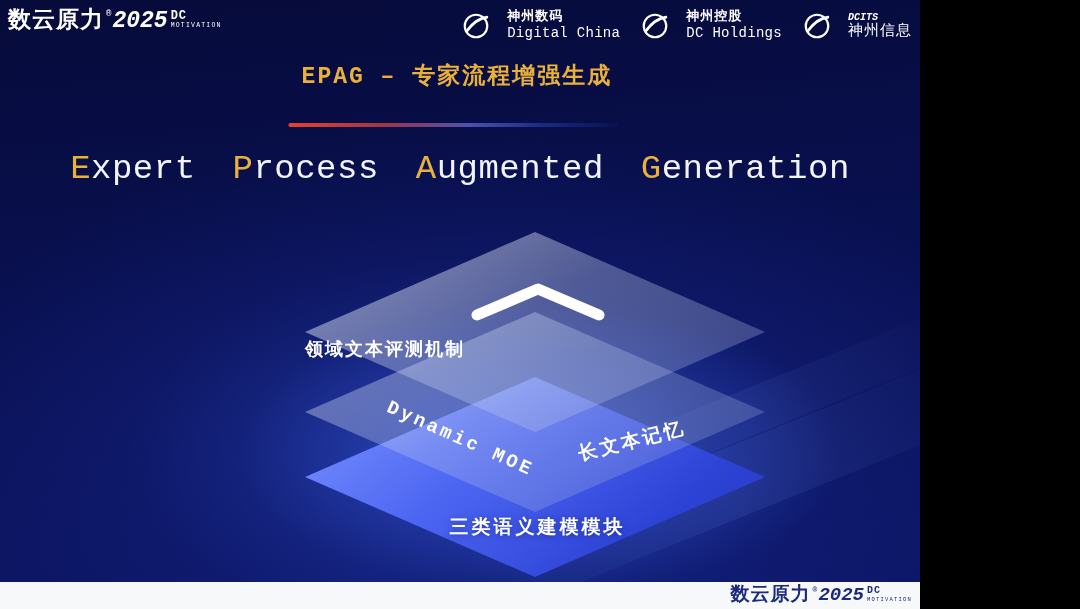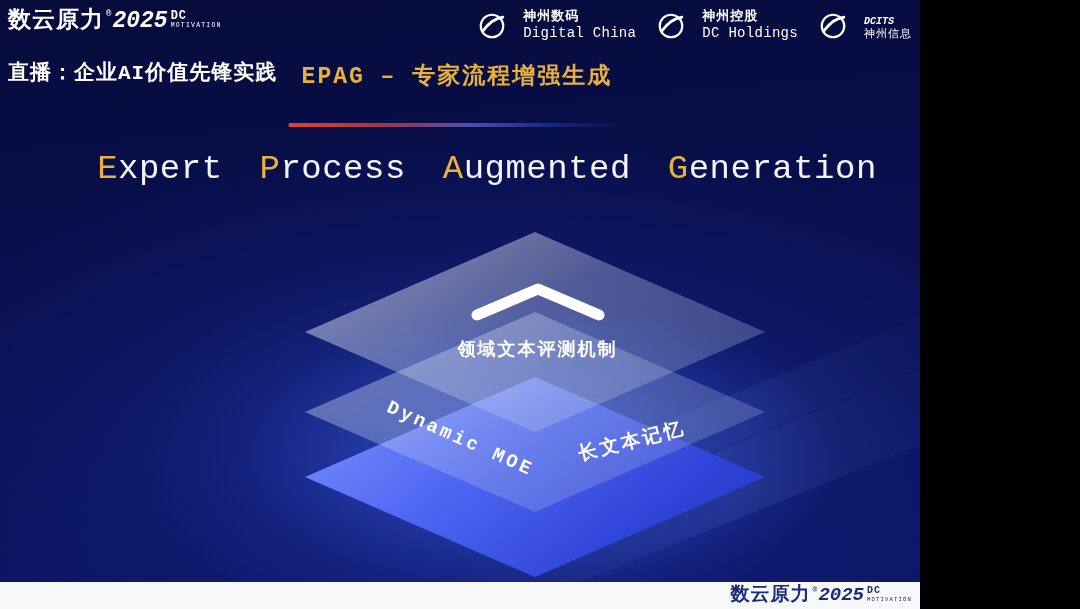--- a/index.html
+++ b/index.html
@@ -46,36 +46,36 @@
 
   .divider {
     position: absolute; top: 123px; left: 50%; transform: translateX(-52%);
     width: 330px; height: 4px; border-radius: 2px;
     background: linear-gradient(90deg, #e8402e 0%, #a33448 28%, #4d4fae 55%, rgba(45,75,205,0.45) 78%, rgba(45,75,205,0.05) 100%);
   }
 
   .heading {
     position: absolute; top: 150px; left: 0; width: 100%;
     text-align: center; font-size: 34px; letter-spacing: 0.5px;
-    color: #f2f4ff; white-space: nowrap; padding-left: 27px;
+    color: #f2f4ff; white-space: nowrap;
   }
   .heading .word { margin: 0 8px; }
   .heading .initial { color: #e9b13c; }
 
   
   .partner-logos {
     position: absolute; right: 8px; top: 10px;
     display: flex; align-items: center; gap: 20px;
   }
   .partner { display: flex; align-items: flex-end; gap: 16px; }
   .partner-text { display: flex; flex-direction: column; line-height: 1.15; }
   .partner-title { font-size: 13px; font-weight: bold; letter-spacing: 1px; }
   .partner-sub { font-size: 14px; letter-spacing: 0.3px; }
   .partner.dcits .partner-title { font-size: 10px; font-style: italic; letter-spacing: 0; }
-  .partner.dcits .partner-sub { font-size: 11px; letter-spacing: 1px; }
+  .partner.dcits .partner-sub { font-size: 15px; letter-spacing: 1px; }
   .swoosh { width: 30px; height: 30px; }
 
   
   .glow {
     position: absolute; left: 240px; top: 310px; width: 600px; height: 280px;
     background: radial-gradient(ellipse at center, rgba(85,125,255,0.38) 0%, rgba(60,95,230,0.18) 45%, rgba(20,35,120,0) 72%);
     pointer-events: none;
   }
   .diagram { position: absolute; left: 305px; top: 232px; width: 465px; height: 350px; }
   .layer {
@@ -93,21 +93,21 @@
   .layer-bottom {
     top: 145px; z-index: 1;
     background: linear-gradient(140deg, #7e96ff 0%, #4d66f2 40%, #2d43d6 75%, #2336b4 100%);
     filter: drop-shadow(0 8px 28px rgba(80,120,255,0.55));
   }
   .chevron {
     position: absolute; left: 50%; transform: translateX(-50%);
     top: 48px; z-index: 4;
   }
   .dlabel { position: absolute; z-index: 4; font-weight: bold; color: #ffffff; white-space: nowrap; }
-  .label-top { top: 105px; left: 0; width: 100%; text-align: center; font-size: 18px; letter-spacing: 2px; }
+  .label-top { top: 105px; left: 0; width: 100%; text-align: left; font-size: 18px; letter-spacing: 2px; }
   .label-dynamic { top: 196px; left: 76px; font-size: 19px; letter-spacing: 3px; transform: rotate(24deg); }
   .label-memory { top: 196px; left: 272px; font-size: 19px; letter-spacing: 3px; transform: rotate(-14deg); }
   .label-bottom { top: 282px; left: 0; width: 100%; text-align: center; font-size: 19px; letter-spacing: 3px; text-shadow: 0 1px 6px rgba(20,35,130,0.6); }
 
   
   .footer {
     position: absolute; left: 0; bottom: 0; width: 100%; height: 27px;
     background: #f7f8fa;
     display: flex; align-items: center; justify-content: flex-end;
   }
@@ -128,21 +128,20 @@
   <div class="brand brand-top">
     <span class="brand-cn">数云原力</span>
     <span class="brand-reg">®</span>
     <span class="brand-year">2025</span>
     <span class="brand-stack">
       <span class="brand-dc">DC</span>
       <span class="brand-motivation">MOTIVATION</span>
     </span>
   </div>
 
-  <div class="live-label">直播：企业AI价值先锋实践</div>
 
   <div class="slide-title">EPAG – 专家流程增强生成</div>
 
   <div class="partner-logos">
     <div class="partner">
       <svg class="swoosh" viewBox="0 0 36 36">
         <circle cx="18" cy="18" r="13.5" stroke="#ffffff" stroke-width="2.6" fill="none"></circle>
         <path d="M7 24 Q 18 9 31 7.5" stroke="#ffffff" stroke-width="3.4" fill="none" stroke-linecap="round"></path>
       </svg>
       <div class="partner-text">
@@ -188,20 +187,21 @@
     <div class="layer layer-middle"></div>
     <div class="layer layer-top"></div>
 
     <svg class="chevron" width="150" height="44" viewBox="0 0 150 44">
       <polyline points="14,35 75,9 136,35" fill="none" stroke="#ffffff" stroke-width="11" stroke-linecap="round" stroke-linejoin="round"></polyline>
     </svg>
 
     <div class="dlabel label-top">领域文本评测机制</div>
     <div class="dlabel label-dynamic">Dynamic MOE</div>
     <div class="dlabel label-memory">长文本记忆</div>
+    <div class="dlabel label-bottom">三类语义建模模块</div>
   </div>
 
   <div class="footer">
     <div class="brand brand-footer">
       <span class="brand-cn">数云原力</span>
       <span class="brand-reg">®</span>
       <span class="brand-year">2025</span>
       <span class="brand-stack">
         <span class="brand-dc">DC</span>
         <span class="brand-motivation">MOTIVATION</span>

